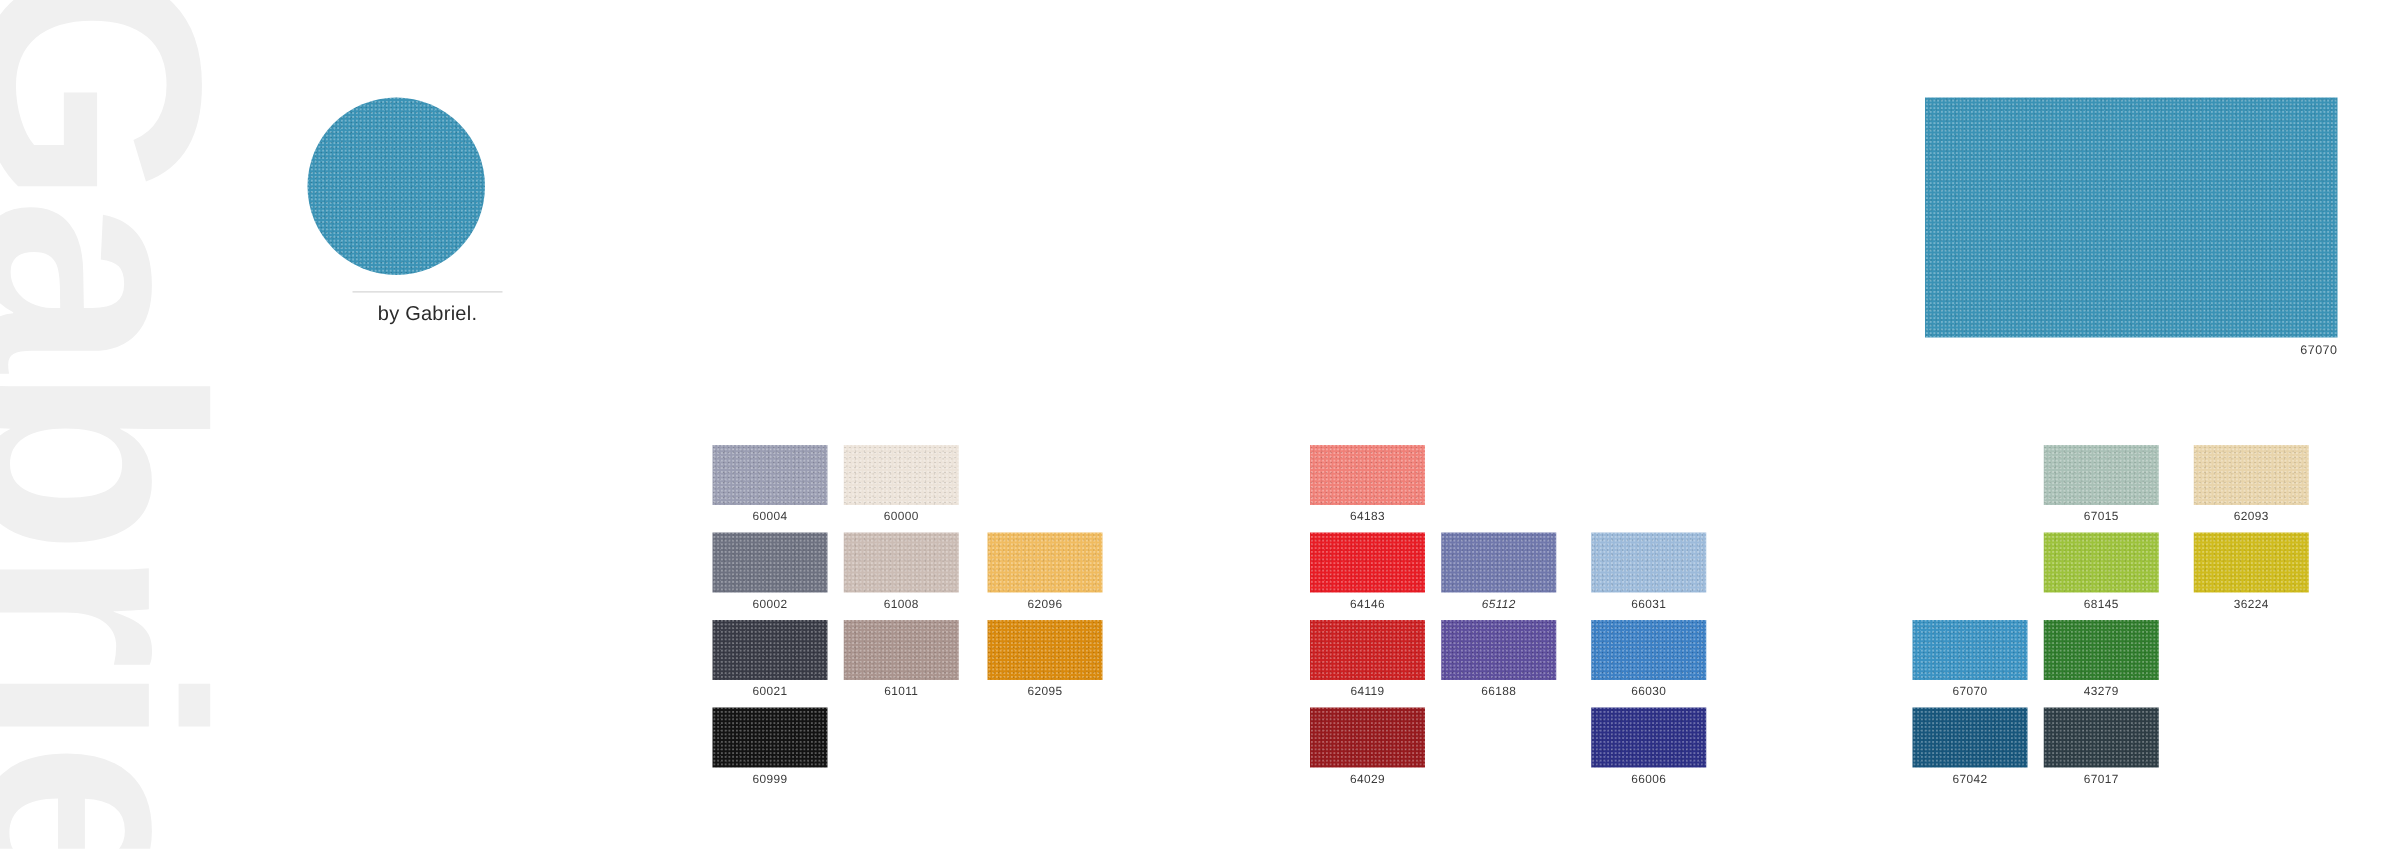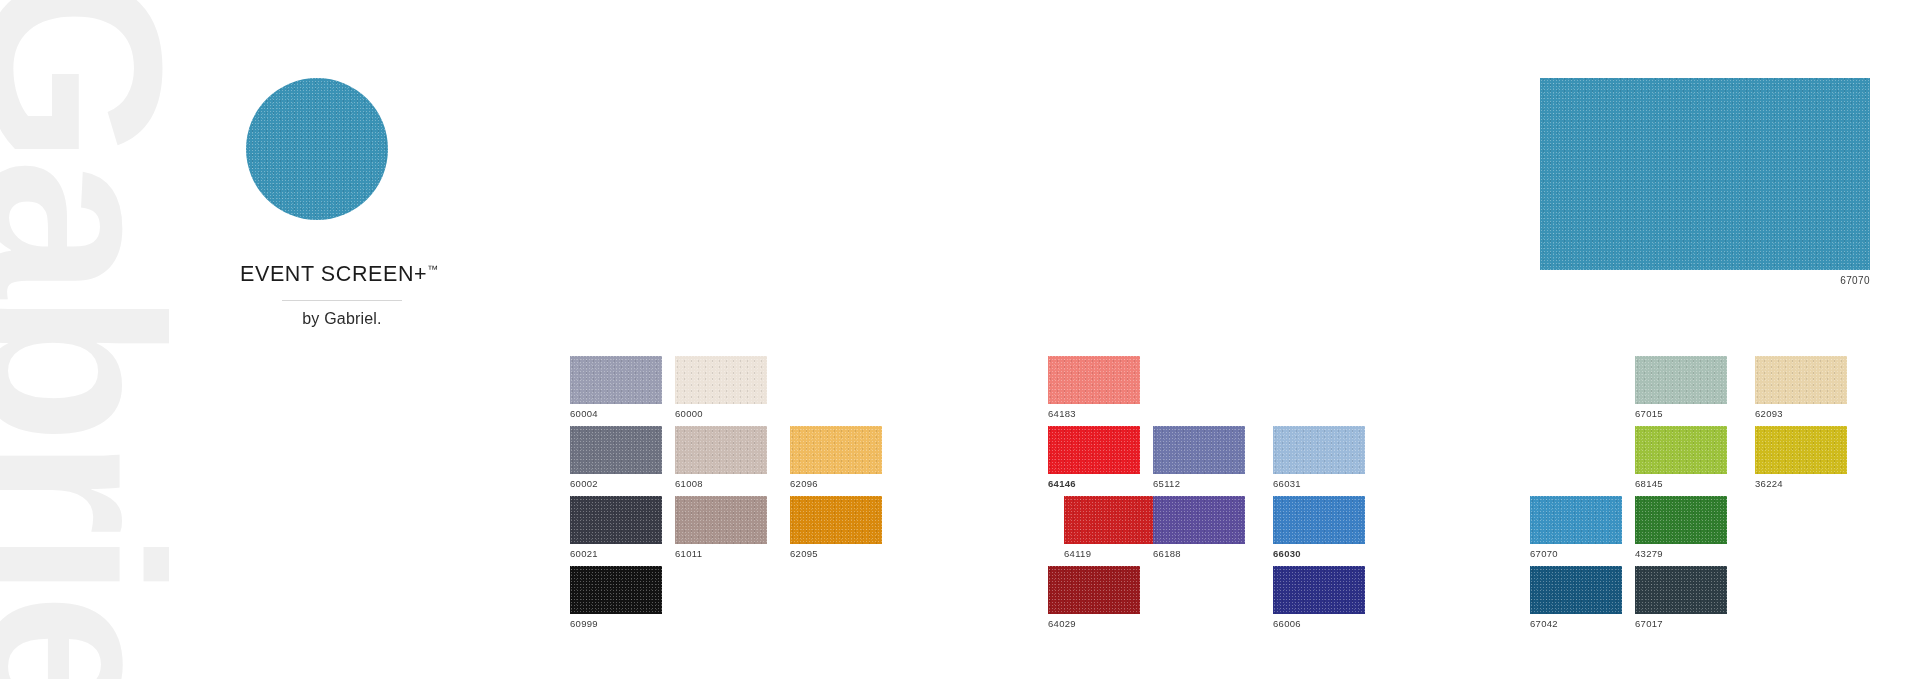--- a/index.html
+++ b/index.html
@@ -134,21 +134,21 @@
   .chip {
     width: 92px;
     height: 48px;
     position: relative;
     overflow: hidden;
     display: block;
   }
   .chip .tex { position: absolute; inset: 0; }
   .code {
     margin-top: 4px;
-    text-align: left;
+    text-align: center;
     font-size: 9.5px;
     letter-spacing: 0.3px;
     color: #3a3a3a;
     line-height: 11px;
   }
 
   
   .tex::before,
   .tex::after {
     content: "";
@@ -173,21 +173,20 @@
 </style>
 </head>
 <body>
 
 <div id="watermark">Gabriel.</div>
 
 <div id="brand">
   <div id="brand-disc" style="background: rgb(58, 146, 181);">
     <span class="tex"></span>
   </div>
-  <div id="brand-title"><span>EVENT SCREEN+</span><span class="tm">™</span></div>
   <div id="brand-rule"></div>
   <div id="brand-sub">by Gabriel.</div>
 </div>
 
 <div id="hero">
   <div id="hero-chip" style="background: rgb(58, 146, 181);">
     <span class="tex"></span>
   </div>
   <div id="hero-label">67070</div>
 </div>
@@ -255,61 +254,61 @@
     </div>
   </div>
 <div class="group" id="group-1">
     <div class="col" style="left: 0px;">
       <div class="cell" style="top: 0px;">
         <div class="chip" style="background: rgb(240, 128, 120);">
           <span class="tex"></span>
         </div>
         <div class="code">64183</div>
       </div>
-      <div class="cell" style="top: 70px; font-weight: bold;">
+      <div class="cell" style="top: 70px;">
         <div class="chip" style="background: rgb(232, 27, 36);">
           <span class="tex"></span>
         </div>
         <div class="code">64146</div>
       </div>
-      <div class="cell" style="top: 140px; margin-left: 16px;">
+      <div class="cell" style="top: 140px;">
         <div class="chip" style="background: rgb(203, 31, 33);">
           <span class="tex"></span>
         </div>
         <div class="code">64119</div>
       </div>
       <div class="cell" style="top: 210px;">
         <div class="chip" style="background: rgb(150, 25, 29);">
           <span class="tex"></span>
         </div>
         <div class="code">64029</div>
       </div>
     </div>
     <div class="col" style="left: 105px;">
-      <div class="cell" style="top: 70px;">
+      <div class="cell" style="top: 70px; font-style: italic;">
         <div class="chip" style="background: rgb(111, 119, 171);">
           <span class="tex"></span>
         </div>
         <div class="code">65112</div>
       </div>
       <div class="cell" style="top: 140px;">
         <div class="chip" style="background: rgb(92, 77, 155);">
           <span class="tex"></span>
         </div>
         <div class="code">66188</div>
       </div>
     </div>
     <div class="col" style="left: 225px;">
       <div class="cell" style="top: 70px;">
         <div class="chip" style="background: rgb(156, 186, 218);">
           <span class="tex"></span>
         </div>
         <div class="code">66031</div>
       </div>
-      <div class="cell" style="top: 140px; font-weight: bold;">
+      <div class="cell" style="top: 140px;">
         <div class="chip" style="background: rgb(59, 127, 196);">
           <span class="tex"></span>
         </div>
         <div class="code">66030</div>
       </div>
       <div class="cell" style="top: 210px;">
         <div class="chip" style="background: rgb(44, 47, 133);">
           <span class="tex"></span>
         </div>
         <div class="code">66006</div>

